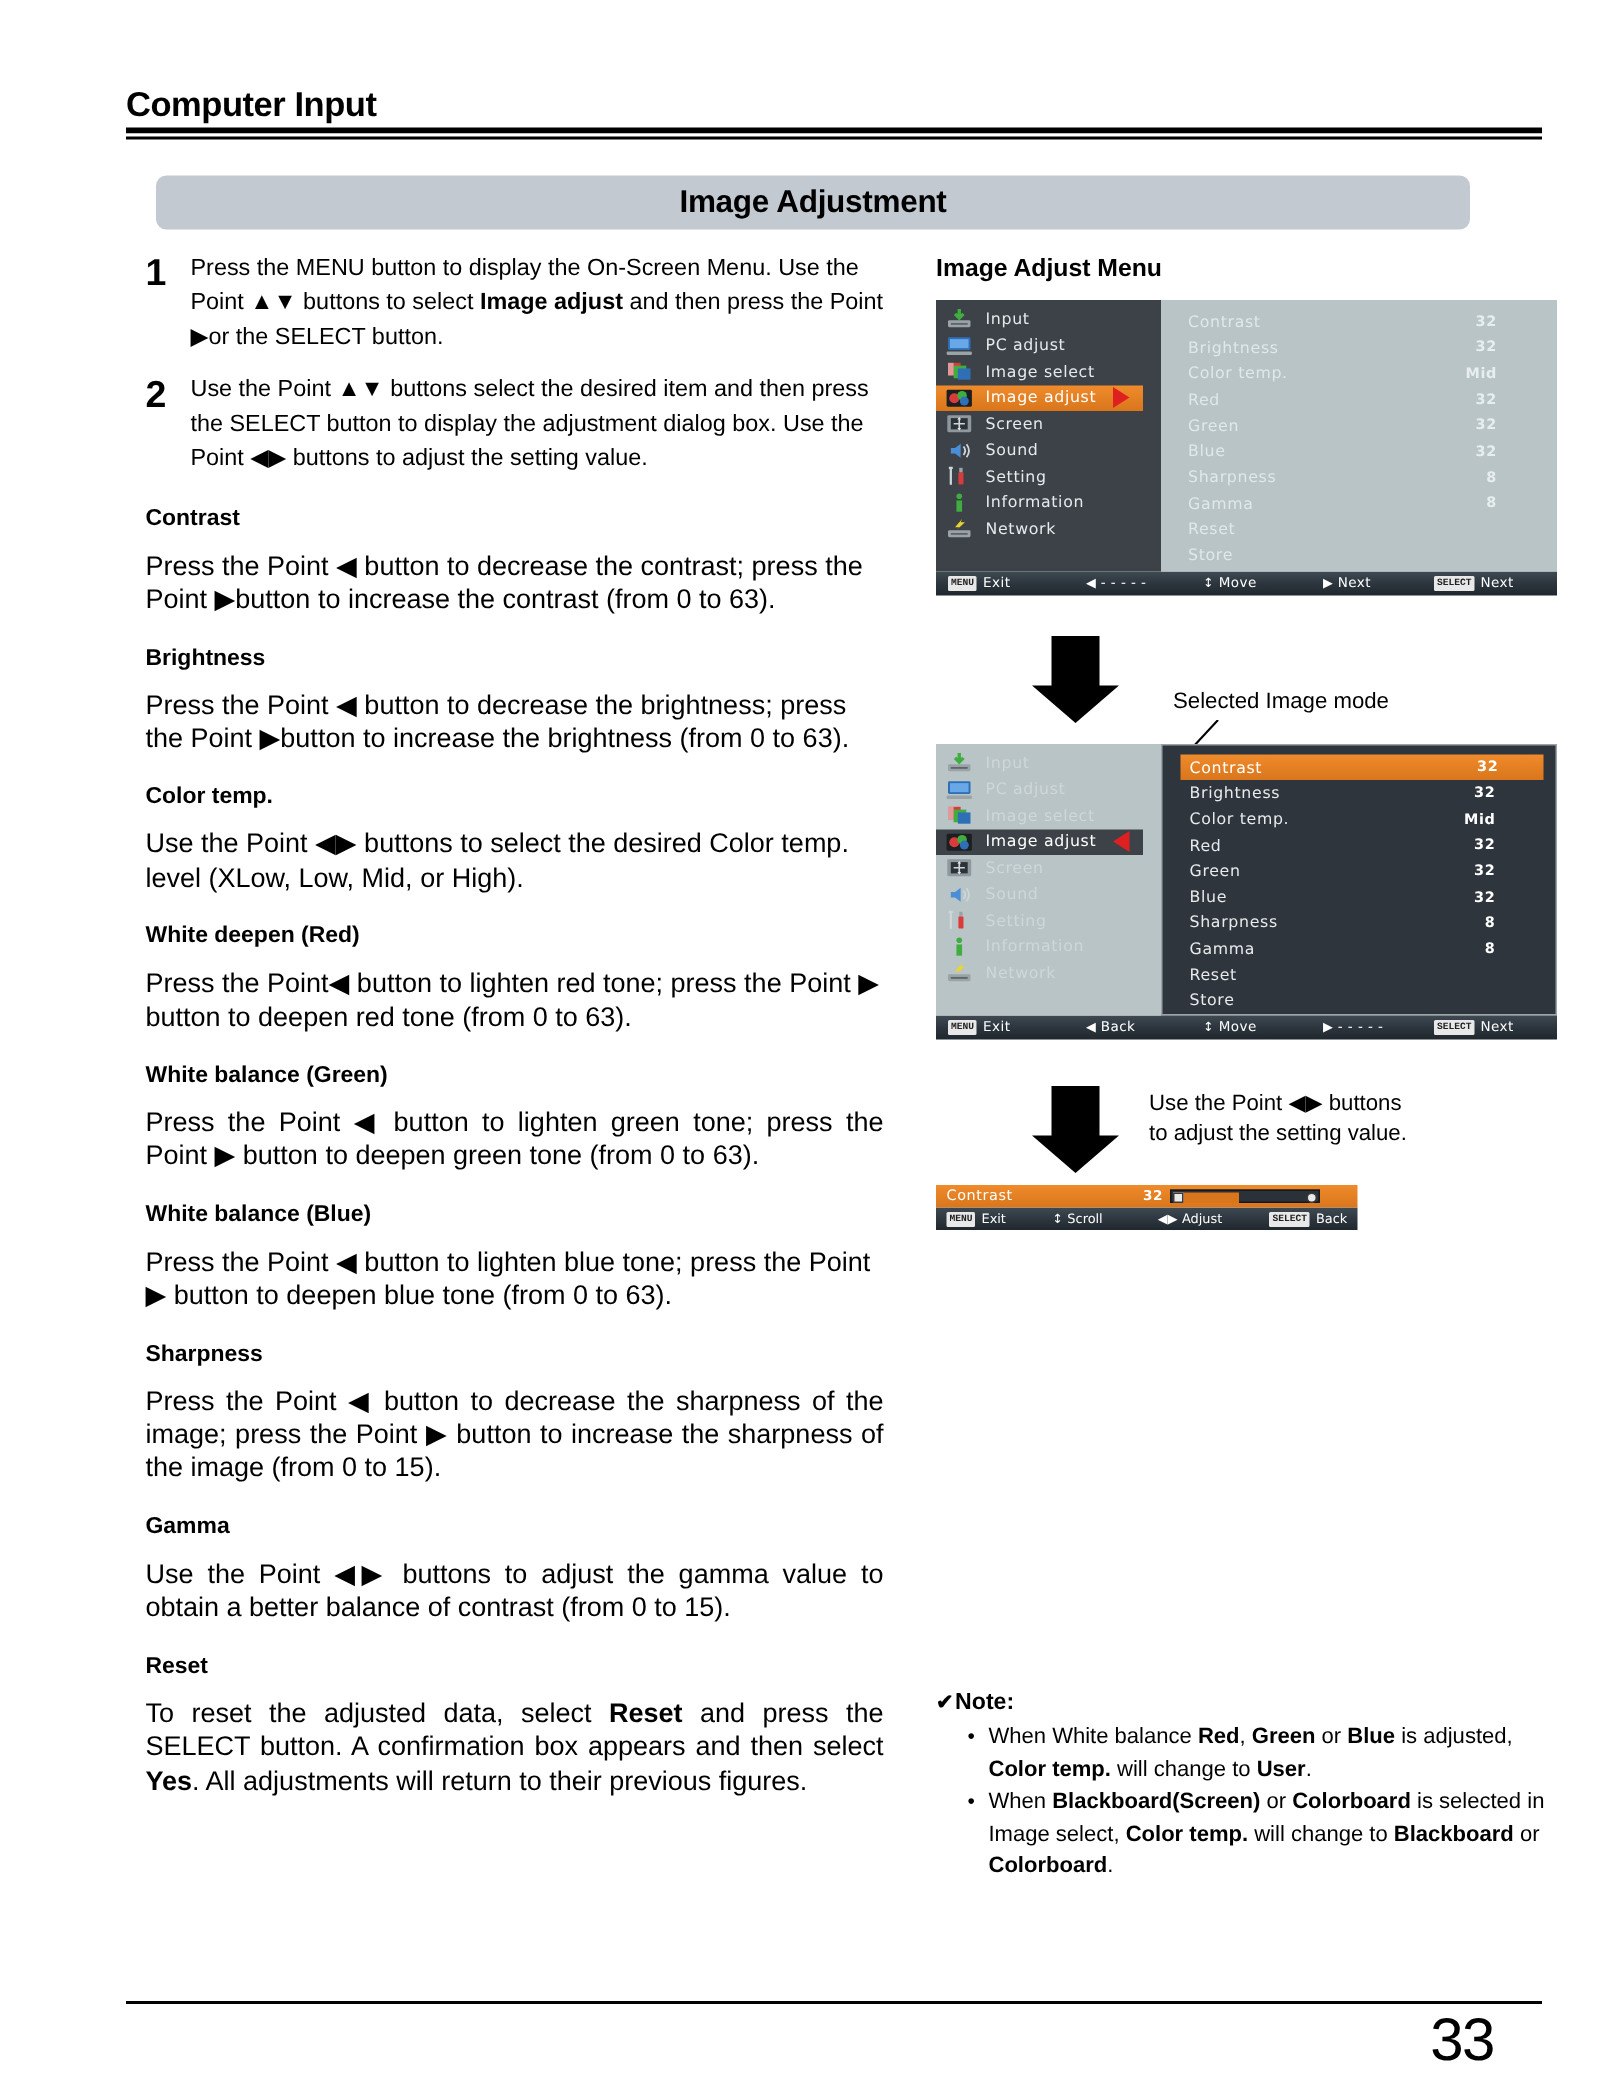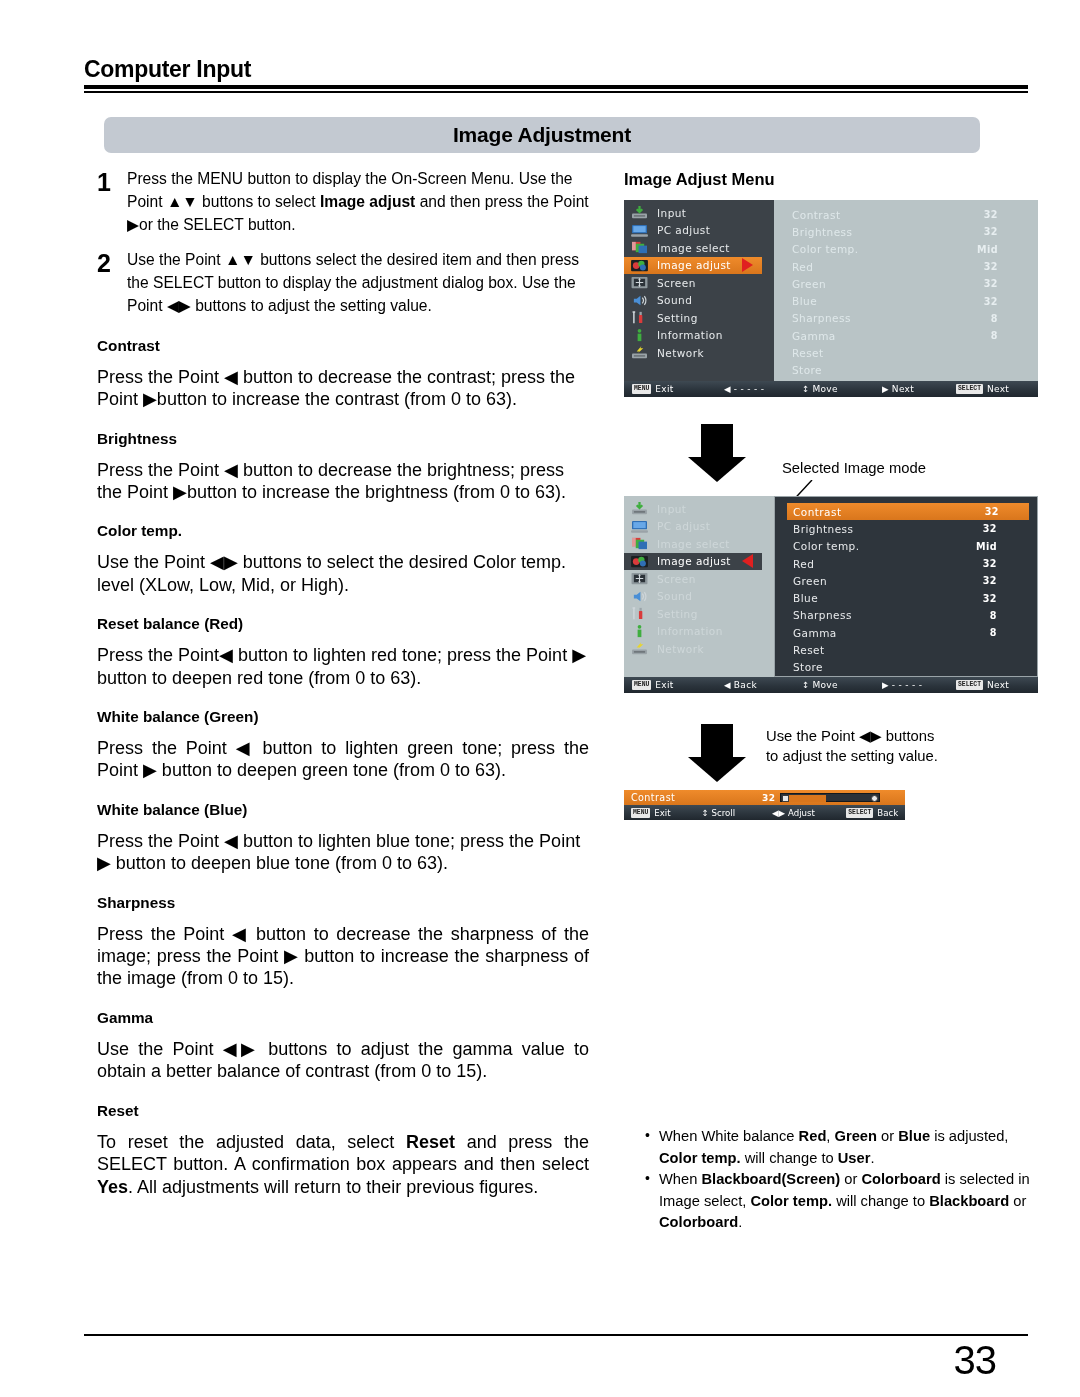--- a/index.html
+++ b/index.html
@@ -386,21 +386,21 @@
         <div class="step-body"><span>Use the Point ▲▼ buttons select the desired item and then press the SELECT button to display the adjustment dialog box. Use the Point ◀▶ buttons to adjust the setting value.</span></div>
       </div>
     </div>
   <div id="sections-host">
       <div class="head">Contrast</div>
       <div class="para"><span>Press the Point ◀ button to decrease the contrast; press the Point ▶button to increase the contrast (from 0 to 63).</span></div>
       <div class="head">Brightness</div>
       <div class="para"><span>Press the Point ◀ button to decrease the brightness; press the Point ▶button to increase the brightness (from 0 to 63).</span></div>
       <div class="head">Color temp.</div>
       <div class="para"><span>Use the Point ◀▶ buttons to select the desired Color temp. level (XLow, Low, Mid, or High).</span></div>
-      <div class="head">Reset balance (Red)</div>
+      <div class="head">White deepen (Red)</div>
       <div class="para"><span>Press the Point◀ button to lighten red tone; press the Point ▶ button to deepen red tone (from 0 to 63).</span></div>
       <div class="head">White balance (Green)</div>
       <div class="para just"><span>Press the Point ◀ button to lighten green tone; press the Point ▶ button to deepen green tone (from 0 to 63).</span></div>
       <div class="head">White balance (Blue)</div>
       <div class="para"><span>Press the Point ◀ button to lighten blue tone; press the Point ▶ button to deepen blue tone (from 0 to 63).</span></div>
       <div class="head">Sharpness</div>
       <div class="para just"><span>Press the Point ◀ button to decrease the sharpness of the image; press the Point ▶ button to increase the sharpness of the image (from 0 to 15).</span></div>
       <div class="head">Gamma</div>
       <div class="para just"><span>Use the Point ◀▶ buttons to adjust the gamma value to obtain a better balance of contrast (from 0 to 15).</span></div>
       <div class="head">Reset</div>
@@ -749,20 +749,23 @@
         <span>Adjust</span>
       </span>
       <span class="st-item" style="width: 60px;">
         <span class="keycap">SELECT</span>
         <span>Back</span>
       </span>
     </div>
 </div>
 
 <div class="note-block">
+  <div class="note-title">
+    <span class="chk">✔</span><span>Note:</span>
+  </div>
   <ul class="note-list" id="note-list">
       <li><span>When White balance </span><b>Red</b><span>, </span><b>Green</b><span> or </span><b>Blue</b><span> is adjusted, </span><b>Color temp.</b><span> will change to </span><b>User</b><span>.</span></li>
       <li><span>When </span><b>Blackboard(Screen)</b><span> or </span><b>Colorboard</b><span> is selected in Image select, </span><b>Color temp.</b><span> will change to </span><b>Blackboard</b><span> or </span><b>Colorboard</b><span>.</span></li>
     </ul>
 </div>
 
 <div class="footer-rule"></div>
 <div class="page-num">33</div>
 
 </body></html>

